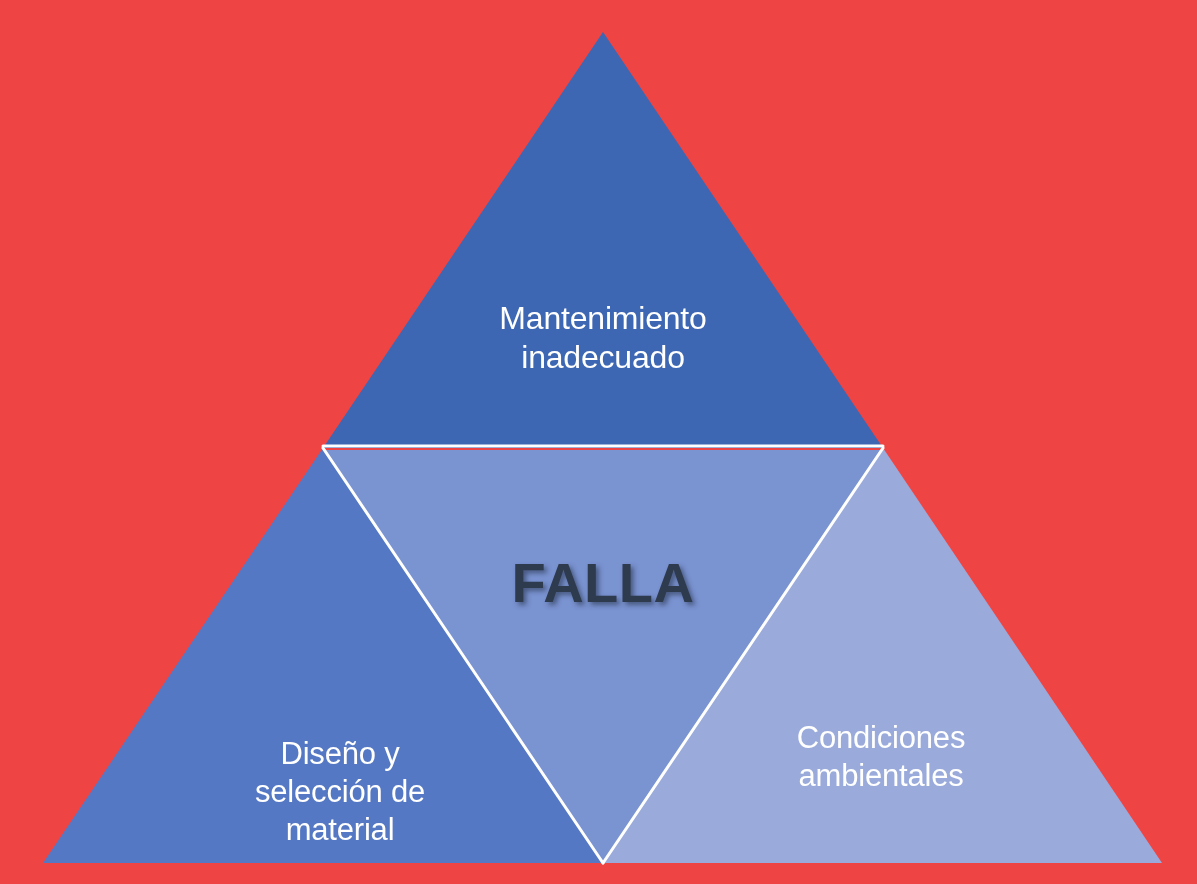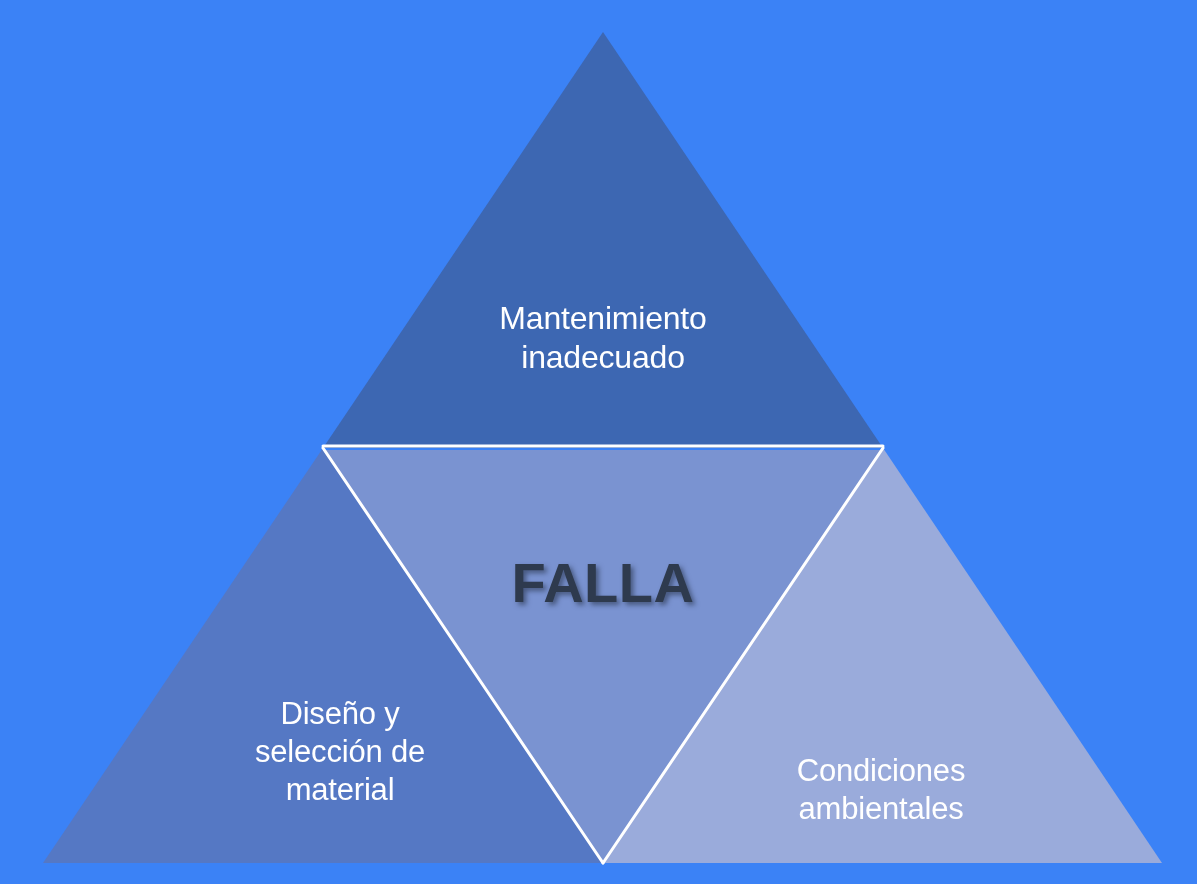--- a/index.html
+++ b/index.html
@@ -67,21 +67,21 @@
     font-size: 56px;
     letter-spacing: 0.5px;
     color: #2e3a4e;
     text-shadow: 3px 3px 5px rgba(30, 40, 60, 0.55);
     pointer-events: none;
   }
 </style>
 </head>
 <body>
 
-<div id="diagram-root" style="background: #3b82f6;">
+<div id="diagram-root" style="background: #ef4444;">
 
   <svg id="triangle-svg" viewBox="0 0 1197 884">
 
     <polygon id="seg-top" points="603,32 883,448 323,448" fill="#3d67b2"></polygon>
 
     <polygon id="seg-left" points="323,448 603,863 43,863" fill="#5578c4"></polygon>
 
     <polygon id="seg-right" points="883,448 1162,863 603,863" fill="#9aabdb"></polygon>
 
     <polygon id="seg-center" points="323,450 883,450 603,863" fill="#7a93d1"></polygon>
@@ -89,22 +89,22 @@
     <g id="dividers" stroke-width="3" stroke-linecap="round" fill="none" stroke="#ffffff">
       <line x1="323" y1="446" x2="883" y2="446"></line>
       <line x1="323" y1="448" x2="603" y2="863"></line>
       <line x1="883" y1="448" x2="603" y2="863"></line>
     </g>
   </svg>
 
   <div class="tri-label" id="label-top" style="color: rgb(255, 255, 255);">Mantenimiento
 inadecuado</div>
 
-  <div class="tri-label" id="label-left" style="color: rgb(255, 255, 255);">Diseño y
+  <div class="tri-label" id="label-left" style="color: rgb(255, 255, 255); margin-top: 40px;">Diseño y
 selección de
 material</div>
 
-  <div class="tri-label" id="label-right" style="color: rgb(255, 255, 255); margin-top: 33px;">Condiciones
+  <div class="tri-label" id="label-right" style="color: rgb(255, 255, 255);">Condiciones
 ambientales</div>
 
   <div id="label-center" style="color: rgb(46, 58, 78); margin-top: 44px;">FALLA</div>
 
 </div>
 
 </body></html>

